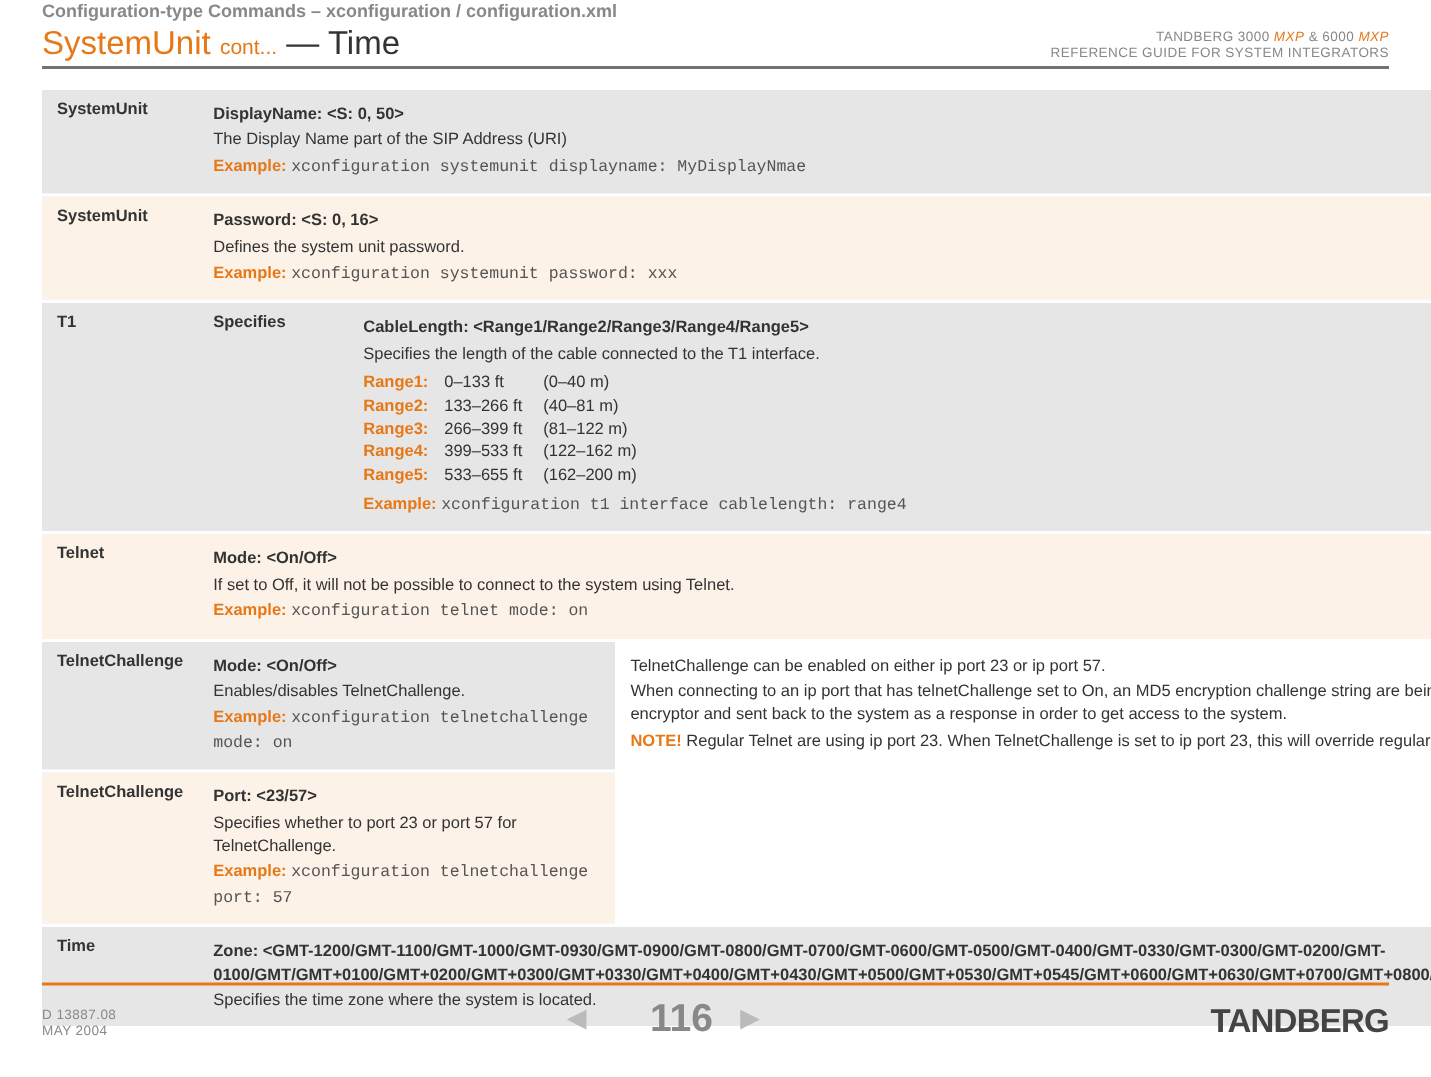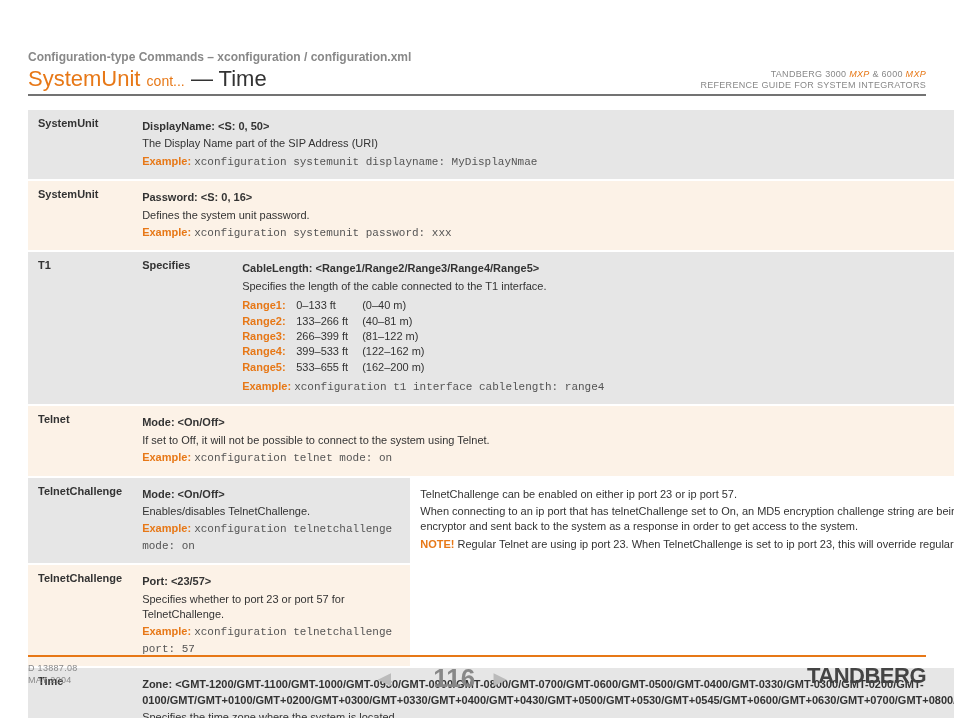--- a/index.html
+++ b/index.html
@@ -1,18 +1,18 @@
 <!DOCTYPE html>
 <html><head>
 <meta charset="utf-8">
 <style>
   * { box-sizing: border-box; }
   body { margin: 0; font-family: Arial, Helvetica, sans-serif; background: #fff; color: #333; font-size: 11px; }
   .page { width: 954px; height: 718px; margin: 0 auto; padding: 0 28px; position: relative; }
-  .header { padding-top: 50px; }
+  .header { }
   .breadcrumb { color: #888; font-size: 12px; font-weight: bold; margin-bottom: 2px; }
   .title-row { display: flex; justify-content: space-between; align-items: flex-end; border-bottom: 2px solid #737373; padding-bottom: 2px; margin-bottom: 14px; }
   .title { font-size: 22px; color: #e77817; font-weight: normal; }
   .title .cont { font-size: 14px; }
   .title .dash { color: #333; }
   .title .time { color: #333; }
   .topright { text-align: right; color: #888; font-size: 9px; line-height: 1.3; letter-spacing: .3px; }
   .topright .mxp { color: #e77817; font-style: italic; font-weight: normal; }
   table.cmds { width: 100%; border-collapse: separate; border-spacing: 0 0; }
   table.cmds td { vertical-align: top; padding: 7px 10px; border-bottom: 2px solid #fff; }
@@ -24,21 +24,21 @@
   .orange { color: #e77817; font-weight: bold; }
   .mono { font-family: "Courier New", monospace; font-size: 11px; color: #555; }
   .side { padding-left: 12px; }
   .note { color: #e77817; font-weight: bold; }
   .ranges { margin: 4px 0; }
   .ranges div { line-height: 1.4; }
   .ranges .rn { color: #e77817; font-weight: bold; display: inline-block; width: 54px; }
   .ranges .ft { display: inline-block; width: 66px; }
   .footer { position: absolute; bottom: 24px; left: 28px; right: 28px; }
   .foot-line { border-top: 2px solid #e77817; margin-bottom: 6px; }
-  .foot-row { display: flex; align-items: flex-start; }
+  .foot-row { display: flex; align-items: flex-end; }
   .foot-left { color: #888; font-size: 9px; line-height: 1.3; letter-spacing: .3px; }
   .foot-center { flex: 1; display: flex; justify-content: center; align-items: center; gap: 14px; }
   .foot-center .arrow { color: #bbb; font-size: 22px; user-select: none; }
   .foot-center .pnum { color: #888; font-size: 26px; font-weight: bold; margin-left: 24px; }
   .foot-right { font-family: Arial, sans-serif; font-weight: 900; color: #444; font-size: 22px; letter-spacing: -0.5px; }
   p { margin: 2px 0; line-height: 1.4; }
 </style>
 </head>
 <body>
 <div class="page">

